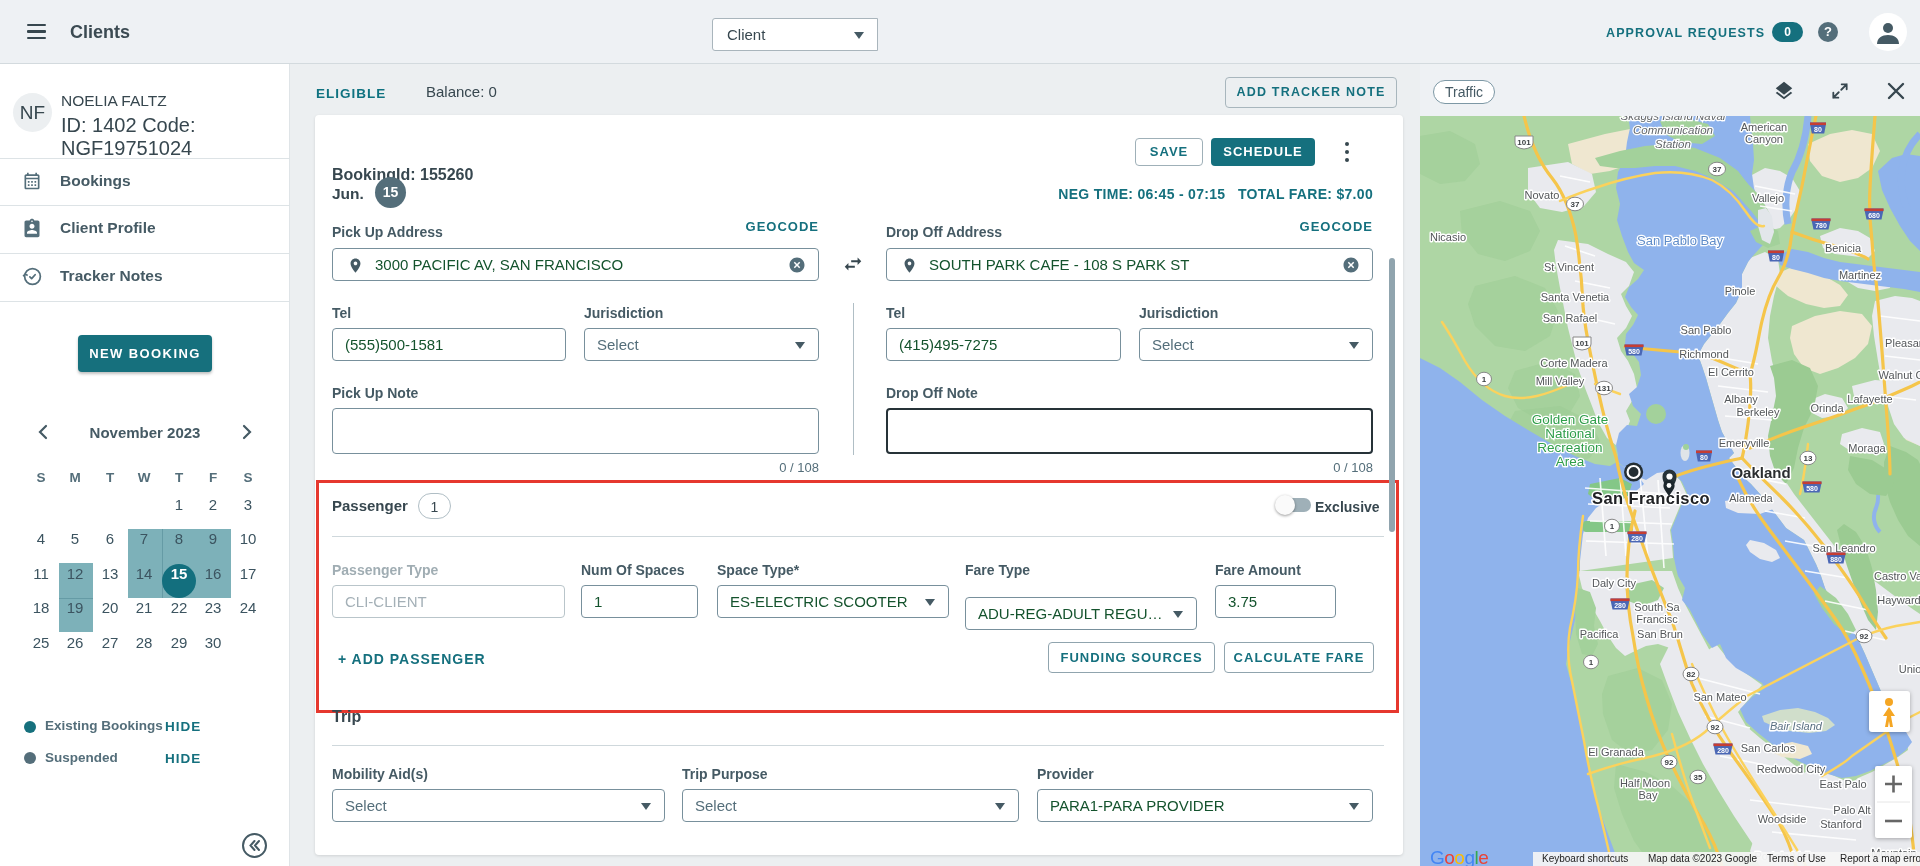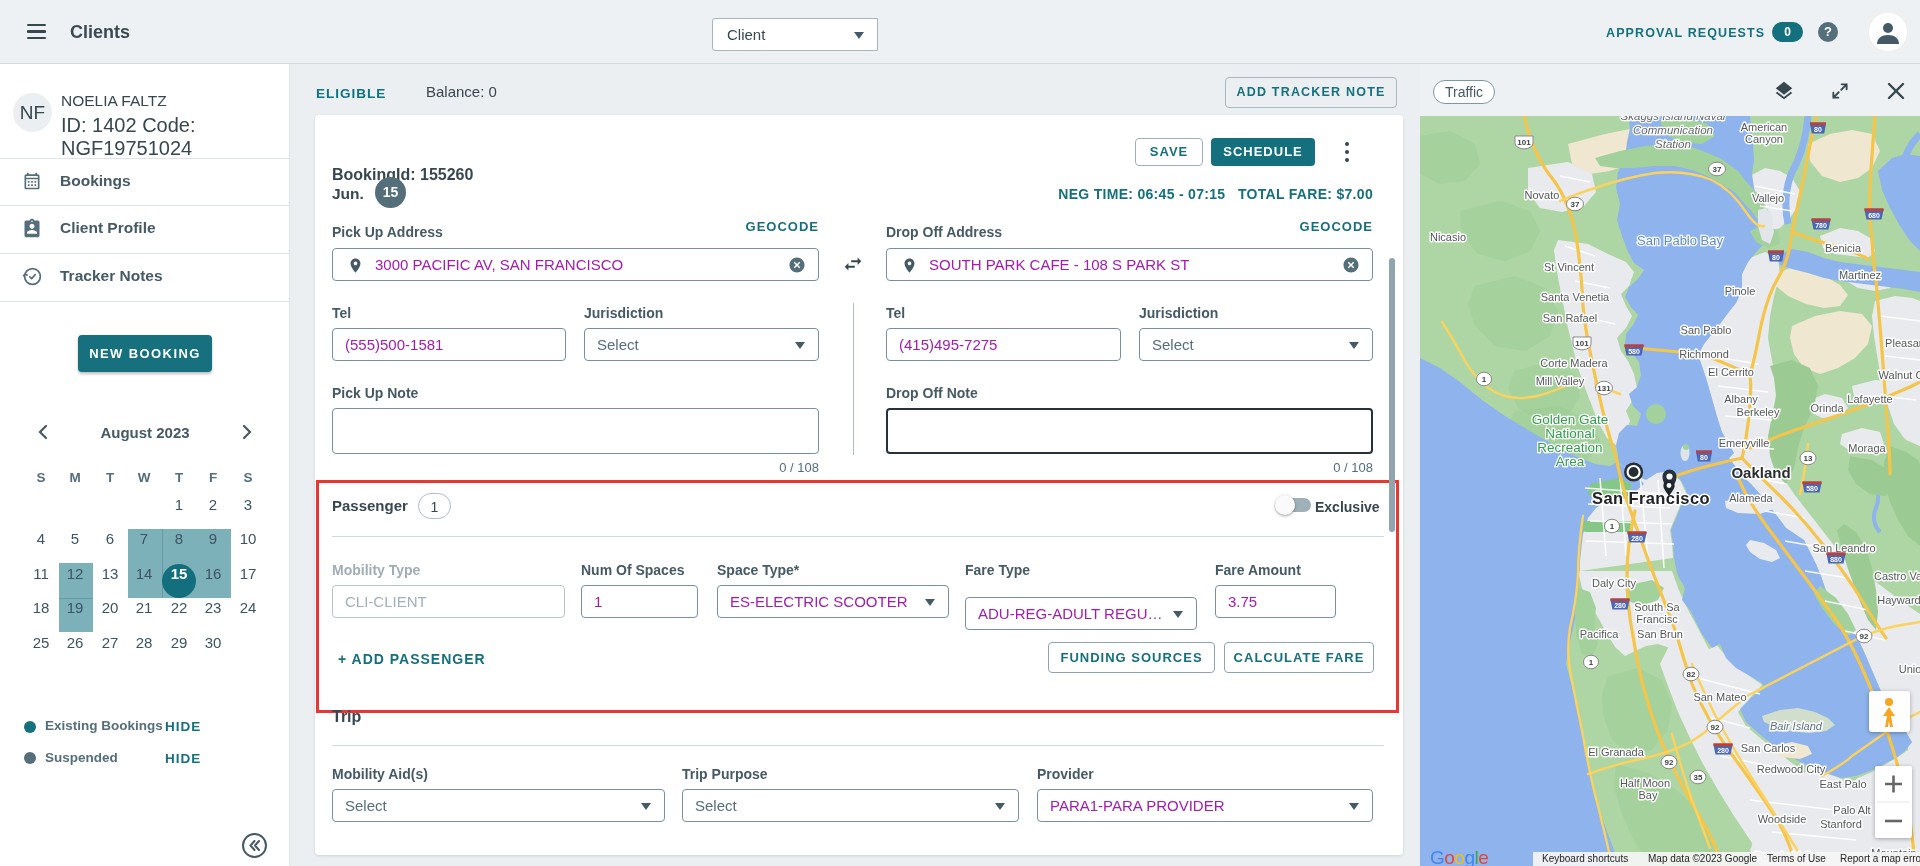--- a/index.html
+++ b/index.html
@@ -46,21 +46,21 @@
 #schbtn { position:absolute; left:896px; top:23px; width:104px; height:28px; border-radius:4px; background:#15707e; color:#fff; font-size:13px; font-weight:bold; letter-spacing:1px; text-align:center; line-height:28px; }
 #kebab { position:absolute; left:1030px; top:27px; }
 #kebab div { width:4px; height:4px; border-radius:50%; background:#37474f; margin-bottom:4px; }
 #jun { position:absolute; left:17px; top:70px; font-size:15.5px; font-weight:bold; color:#37474f; }
 #d15 { position:absolute; left:60px; top:62px; width:31px; height:31px; border-radius:50%; background:#546e7a; color:#fff; font-size:14px; font-weight:bold; text-align:center; line-height:31px; }
 #negtime { position:absolute; right:30px; top:71px; font-size:14px; font-weight:bold; letter-spacing:.3px; color:#15707e; }
 
 .flabel { position:absolute; font-size:14px; font-weight:bold; color:#455a64; }
 .geocode { position:absolute; font-size:13px; font-weight:bold; letter-spacing:1px; color:#15707e; }
 .inp { position:absolute; height:33px; border:1px solid #78909c; border-radius:4px; background:#fff; }
-.inp .v { position:absolute; left:12px; top:7px; font-size:15px; color:#a21caf; white-space:nowrap; }
+.inp .v { position:absolute; left:12px; top:7px; font-size:15px; color:#14532d; white-space:nowrap; }
 .inp .ph { color:#a4b0b7; }
 .caret { position:absolute; right:13px; top:13px; width:0; height:0; border-left:5.5px solid transparent; border-right:5.5px solid transparent; border-top:7px solid #455a64; }
 .teal-link { position:absolute; font-size:14px; font-weight:bold; letter-spacing:1px; color:#15707e; }
 .obtn { position:absolute; height:31px; border:1px solid #90a4ae; border-radius:4px; background:#fff; color:#15707e; font-size:13px; font-weight:bold; letter-spacing:1px; text-align:center; line-height:29px; }
 .secttl { position:absolute; font-size:16px; font-weight:bold; color:#37474f; }
 .hr { position:absolute; height:1px; background:#cfd8dc; }
 
 #maphdr { position:absolute; left:1420px; top:64px; width:500px; height:52px; background:#eef1f4; }
 #traffic { position:absolute; left:1433px; top:80px; width:62px; height:24px; background:#fff; border:1px solid #7d98a5; border-radius:12px; font-size:14px; color:#455a64; text-align:center; line-height:22px; z-index:31;}
 #map { position:absolute; left:1420px; top:116px; width:500px; height:750px; }
@@ -114,21 +114,21 @@
         <path d="M3.5 9l-2.2 2.8M3.5 9l3 1.8" stroke-width="1.8"></path>
       </svg>
     <div class="lbl">Tracker Notes</div>
   </div>
   <div class="sdiv" style="top:237px;"></div>
   <div id="newbk">NEW BOOKING</div>
   <div id="cal">
     <svg style="position:absolute;left:36px;top:8px;" width="14" height="16" viewBox="0 0 14 16">
         <path d="M10 2L4 8l6 6" fill="none" stroke="#455a64" stroke-width="2.2" stroke-linecap="round"></path>
       </svg>
-    <div style="position:absolute;left:0;top:8px;width:290px;text-align:center;font-size:15px;font-weight:bold;color:#455a64;">August 2023</div>
+    <div style="position:absolute;left:0;top:8px;width:290px;text-align:center;font-size:15px;font-weight:bold;color:#455a64;">November 2023</div>
     <svg style="position:absolute;left:240px;top:8px;" width="14" height="16" viewBox="0 0 14 16">
         <path d="M4 2l6 6-6 6" fill="none" stroke="#455a64" stroke-width="2.2" stroke-linecap="round"></path>
       </svg>
     <div class="chdr" style="left:24px;top:54px;">S</div>
       <div class="chdr" style="left:58px;top:54px;">M</div>
       <div class="chdr" style="left:93px;top:54px;">T</div>
       <div class="chdr" style="left:127px;top:54px;">W</div>
       <div class="chdr" style="left:162px;top:54px;">T</div>
       <div class="chdr" style="left:196px;top:54px;">F</div>
       <div class="chdr" style="left:231px;top:54px;">S</div>
@@ -247,21 +247,21 @@
       <div class="inp" style="left:571px;top:293px;width:487px;height:46px;border:2px solid #263238;"></div>
       <div style="position:absolute;left:404px;top:345px;width:100px;text-align:right;font-size:13px;color:#546e7a;">0 / 108</div>
       <div style="position:absolute;left:958px;top:345px;width:100px;text-align:right;font-size:13px;color:#546e7a;">0 / 108</div>
       <div style="position:absolute;left:1px;top:365px;width:1083px;height:233px;border:3px solid #e6382e;"></div>
       <div class="secttl" style="left:17px;top:382px;font-size:15px;">Passenger</div>
       <div style="position:absolute;left:103px;top:378px;width:33px;height:26px;border:1px solid #b0bec5;border-radius:13px;text-align:center;line-height:26px;font-size:14px;color:#37474f;">1</div>
       <div style="position:absolute;left:962px;top:383px;width:34px;height:14px;border-radius:7px;background:#9fb0b8;"></div>
       <div style="position:absolute;left:960px;top:380px;width:20px;height:20px;border-radius:50%;background:#fafafa;box-shadow:0 1px 3px rgba(0,0,0,.4);"></div>
       <div style="position:absolute;left:1000px;top:384px;font-size:14px;font-weight:bold;color:#37474f;">Exclusive</div>
       <div class="hr" style="left:17px;top:421px;width:1052px;"></div>
-      <div class="flabel" style="left:17px;top:447px;color:#a0adb3;">Mobility Type</div>
+      <div class="flabel" style="left:17px;top:447px;color:#a0adb3;">Passenger Type</div>
       <div class="flabel" style="left:266px;top:447px;">Num Of Spaces</div>
       <div class="flabel" style="left:402px;top:447px;">Space Type*</div>
       <div class="flabel" style="left:650px;top:447px;">Fare Type</div>
       <div class="flabel" style="left:900px;top:447px;">Fare Amount</div>
       <div class="inp" style="left:17px;top:470px;width:233px;border-color:#b9c5ca;">
           <div class="v ph">CLI-CLIENT</div>
         </div>
       <div class="inp" style="left:266px;top:470px;width:117px;">
           <div class="v">1</div>
         </div>

